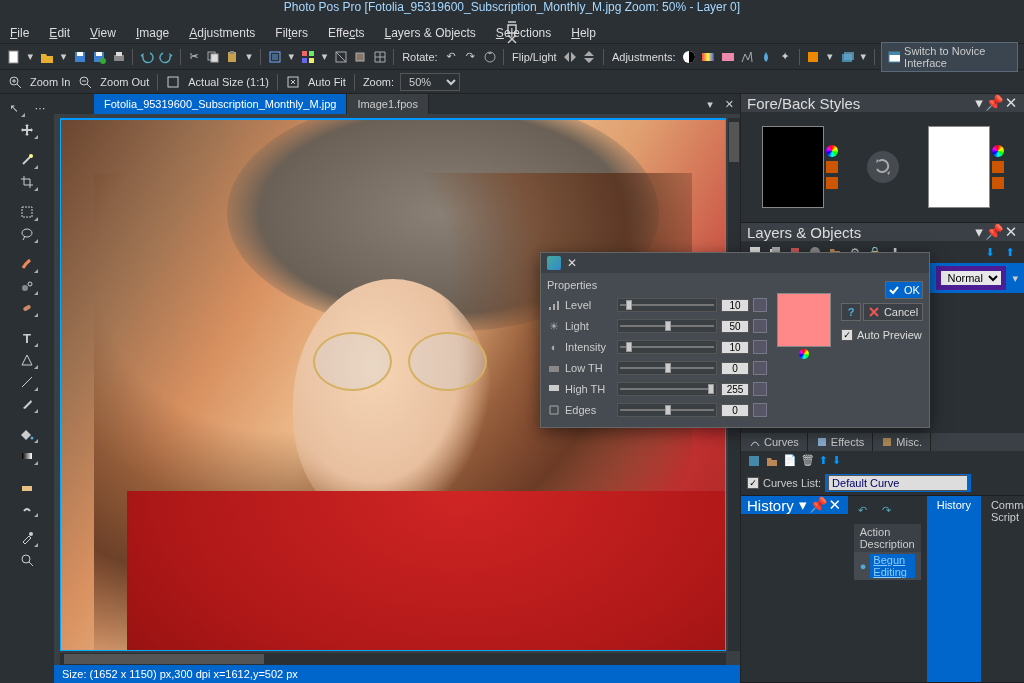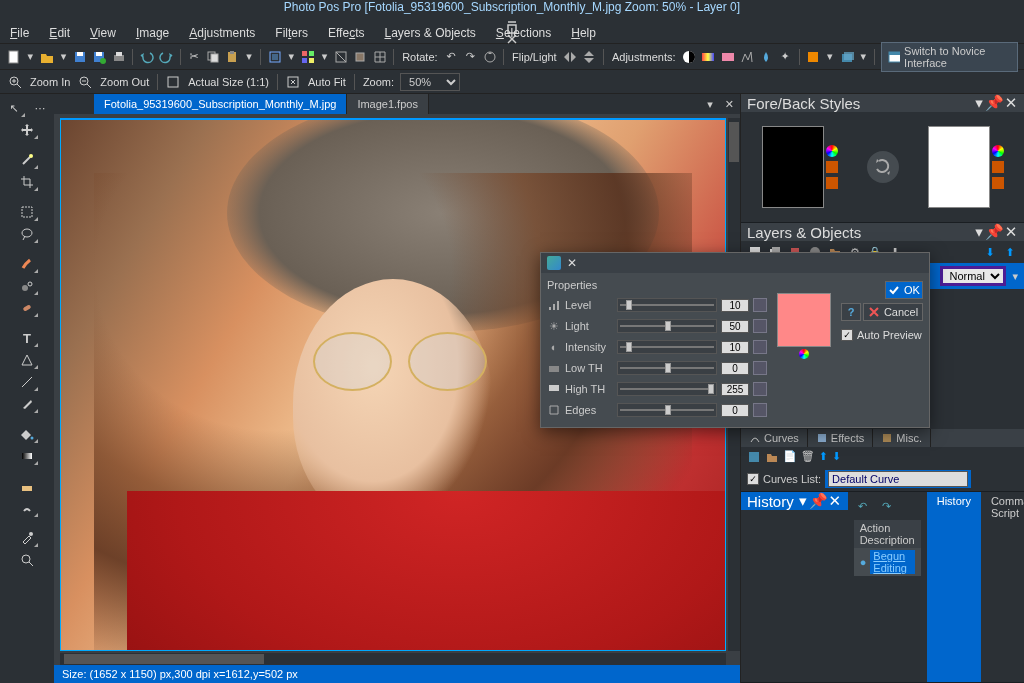--- a/index.html
+++ b/index.html
@@ -66,21 +66,21 @@
 .swatch { width:62px; height:82px; border:1px solid #888; }
 .swatch.black { background:#000; }
 .swatch.white { background:#fff; }
 .mini-icons { display:flex; flex-direction:column; gap:4px; }
 .mini-icons .mi { width:12px; height:12px; cursor:pointer; }
 .swap-btn { width:32px; height:32px; border-radius:50%; background:#454b50; display:flex; align-items:center; justify-content:center; cursor:pointer; }
 
 .layers-toolbar { display:flex; gap:4px; padding:3px 6px; flex-wrap:wrap; }
 .layers-toolbar .li { width:16px; height:16px; cursor:pointer; display:flex; align-items:center; justify-content:center; }
 .layers-row2 { display:flex; align-items:center; gap:6px; padding:3px 6px; background:#0066cc; }
-.layers-row2 select { background:#e8e8e8; color:#000; border:3px solid #4c1d95; font-size:11px; padding:0 2px; }
+.layers-row2 select { background:#e8e8e8; color:#000; border:5px solid #4c1d95; font-size:11px; padding:0 2px; }
 
 .effects-tabs { display:flex; background:#3a4046; }
 .effects-tabs .et { padding:3px 8px; display:flex; align-items:center; gap:3px; cursor:pointer; font-size:11px; border-right:1px solid #222; }
 .effects-toolbar { display:flex; gap:4px; padding:3px 6px; }
 .curves-row { display:flex; align-items:center; gap:4px; padding:3px 6px; }
 .curves-row input[type=text] { background:#ddd; color:#006; border:1px solid #555; font-size:11px; padding:1px 3px; flex:1; }
 .curves-sel { background:#0066cc; padding:1px 3px; }
 
 .history-body { padding: 4px 6px; }
 .history-toolbar { display:flex; gap:6px; padding:2px 0; }

